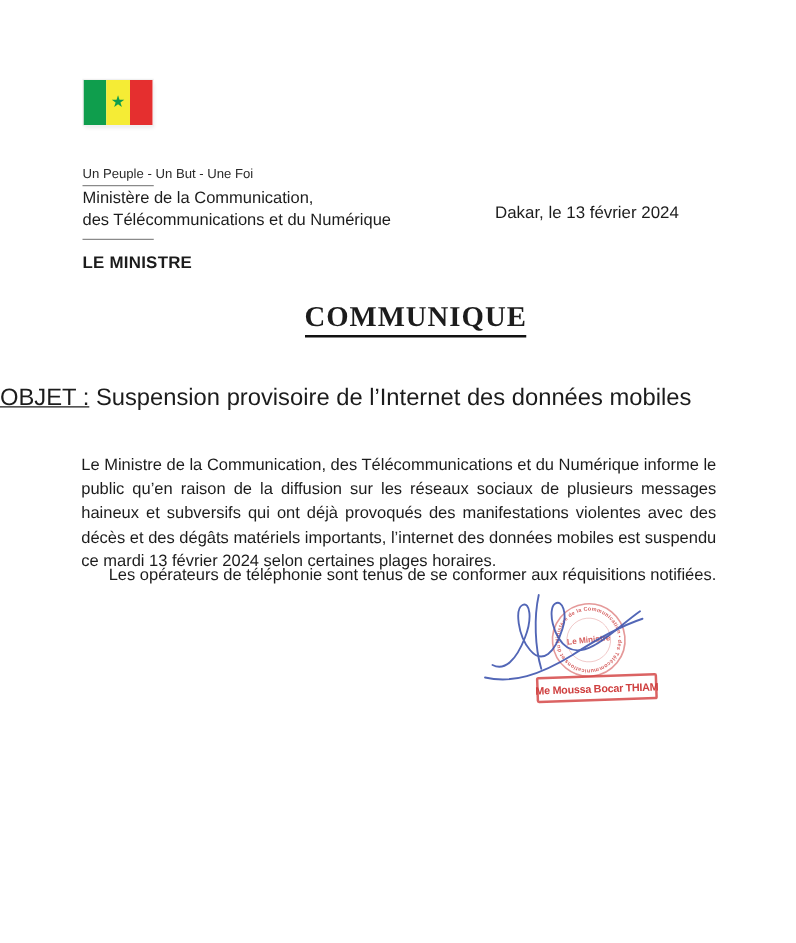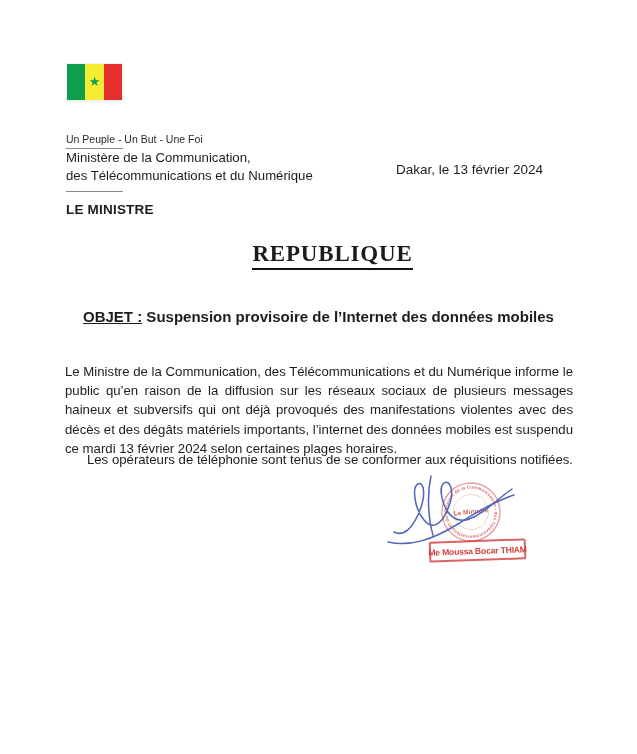--- a/index.html
+++ b/index.html
@@ -21,21 +21,21 @@
   .sep1{left:66px;top:148px;}
   .sep2{left:66px;top:191px;}
   .ministry{left:66px;top:149px;font-size:13.2px;line-height:17.5px;}
   .dateline{left:396px;top:150px;font-size:13.5px;margin-top:12px;}
   .minister-heading{left:66px;top:202px;font-size:13.5px;font-weight:bold;letter-spacing:0.2px;}
   
   .title-wrap{left:0;top:241px;width:637px;text-align:center;}
   .title{display:inline-block;position:relative;left:14px;font-family:"Liberation Serif", serif;
     font-weight:bold;font-size:23px;letter-spacing:0.8px;border-bottom:2px solid #121212;padding-bottom:1px;}
   
-  .subject{left:0;top:308px;width:637px;text-align:center;font-size:15px;font-weight:bold;white-space:nowrap;}
+  .subject{left:0;top:308px;width:637px;font-size:19px;font-weight:normal;white-space:nowrap;}
   .subject .label{text-decoration:underline;}
   
   .para{left:65px;width:508px;font-size:13.2px;line-height:19.2px;text-align:justify;margin:0;}
   .para1{top:350px;margin-top:12px;}
   .para2{top:450px;text-align:right;}
   
   .stamp-svg{left:438px;top:480px;width:66px;height:64px;}
   .sig-svg{left:386px;top:470px;width:132px;height:78px;}
   .signer-box{left:429px;top:540px;width:93px;height:17px;border:2px solid rgba(210,60,60,0.8);
     border-radius:2px;display:flex;align-items:center;justify-content:center;transform:rotate(-2deg);
@@ -63,21 +63,21 @@
     <div>Ministère de la Communication,</div>
     <div>des Télécommunications et du Numérique</div>
   </div>
   <div class="abs dateline">Dakar, le 13 février 2024</div>
 
   <div class="abs sep sep2"></div>
 
   <div class="abs minister-heading">LE MINISTRE</div>
 
   <div class="abs title-wrap">
-    <span class="title">REPUBLIQUE</span>
+    <span class="title">COMMUNIQUE</span>
   </div>
 
   <div class="abs subject">
     <span class="label">OBJET :</span><span> Suspension provisoire de l’Internet des données mobiles</span>
   </div>
 
   <p class="abs para para1">Le Ministre de la Communication, des Télécommunications et du Numérique informe le public qu’en raison de la diffusion sur les réseaux sociaux de plusieurs messages haineux et subversifs qui ont déjà provoqués des manifestations violentes avec des décès et des dégâts matériels importants, l’internet des données mobiles est suspendu ce mardi 13 février 2024 selon certaines plages horaires.</p>
   <p class="abs para para2">Les opérateurs de téléphonie sont tenus de se conformer aux réquisitions notifiées.</p>
 
   <svg class="abs stamp-svg" viewBox="0 0 66 64">

